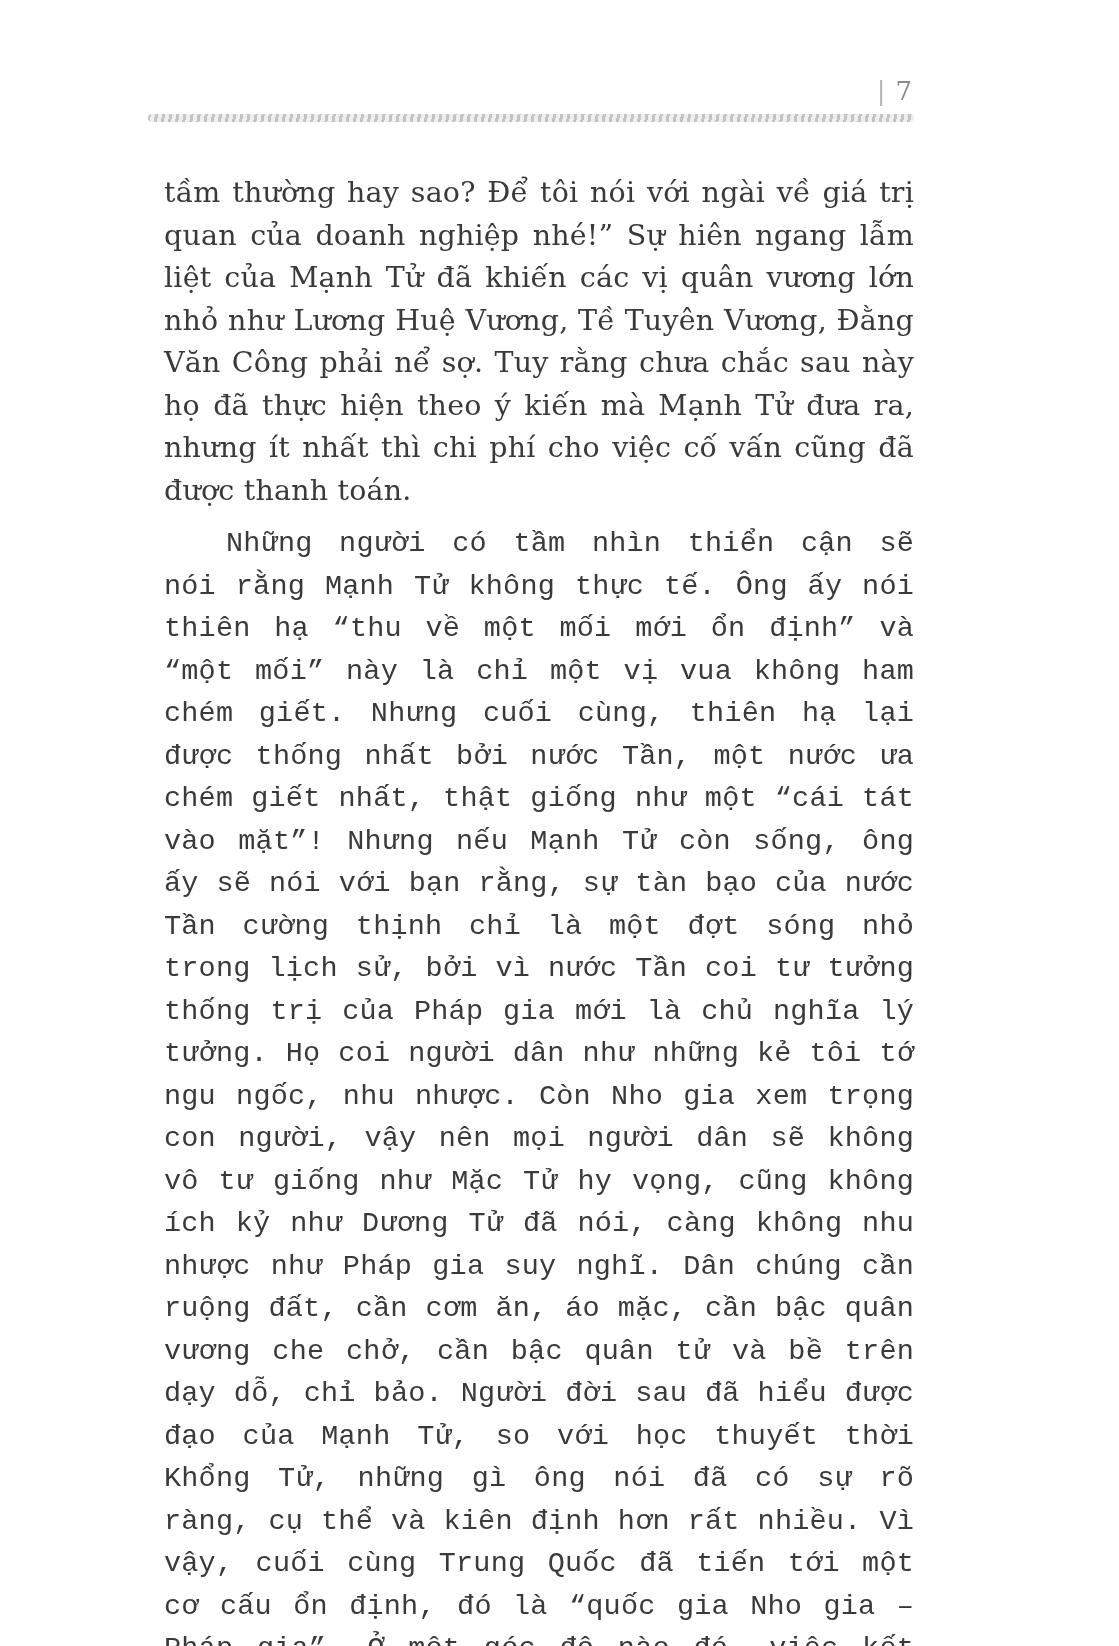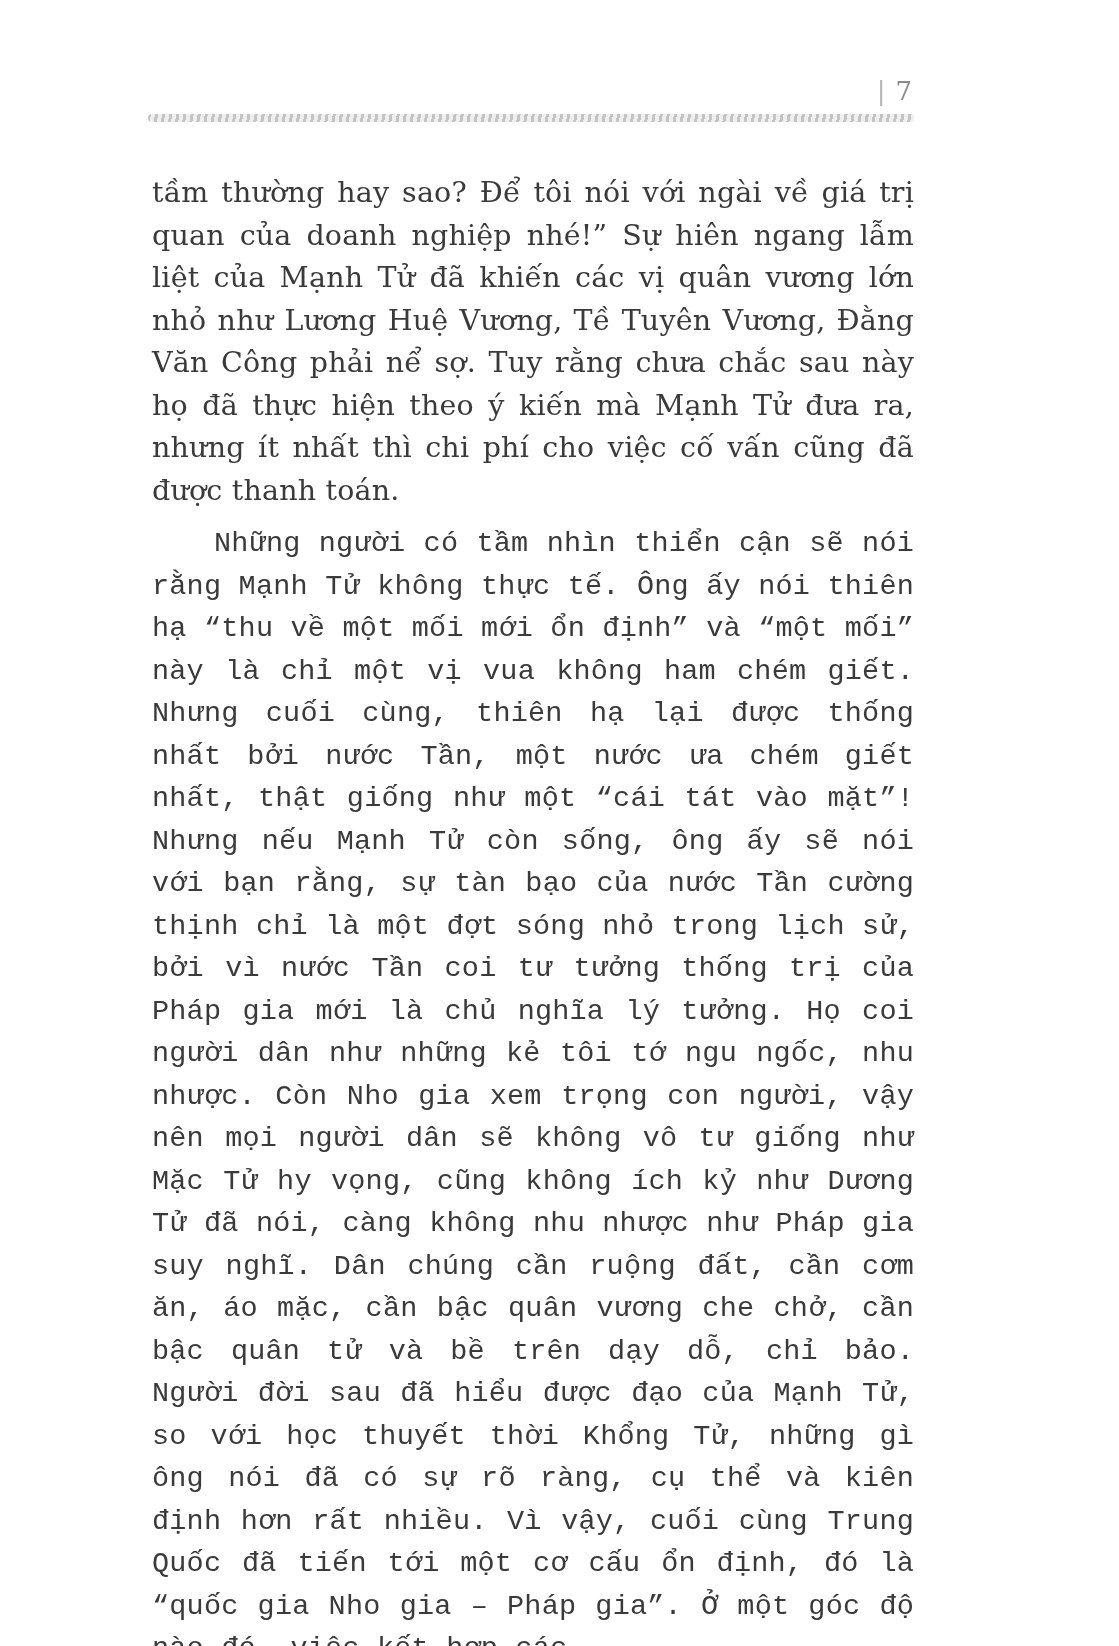--- a/index.html
+++ b/index.html
@@ -45,21 +45,21 @@
     opacity: 0.85;
   }
   .content {
     margin-top: 50px;
     font-size: 28.5px;
     line-height: 42.5px;
     text-align: justify;
     letter-spacing: 0.2px;
   }
   .content p {
-    margin: 0 0 11px 4px;
+    margin: 0 0 11px 16px;
   }
   .content p.indented {
     text-indent: 62px;
     font-family: Liberation Mono, monospace;
   }
 </style>
 </head>
 <body>
 
 <div class="page">

